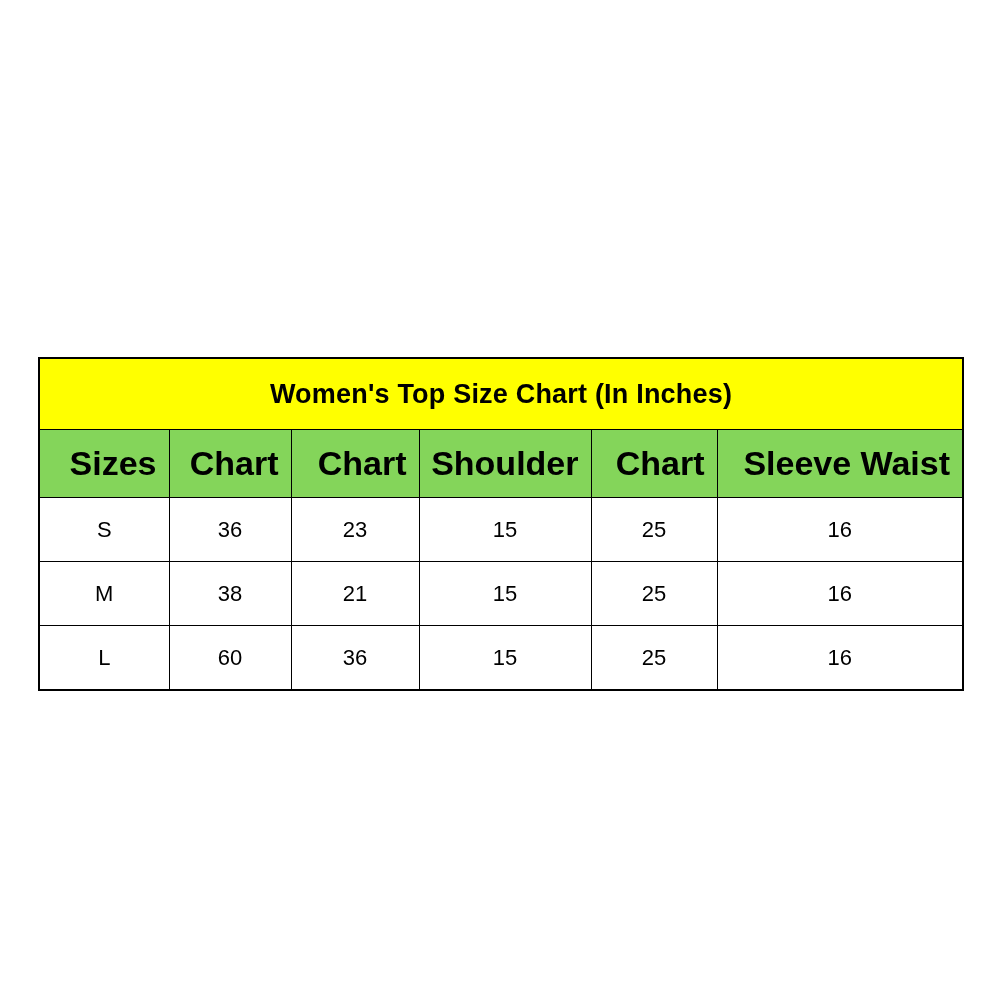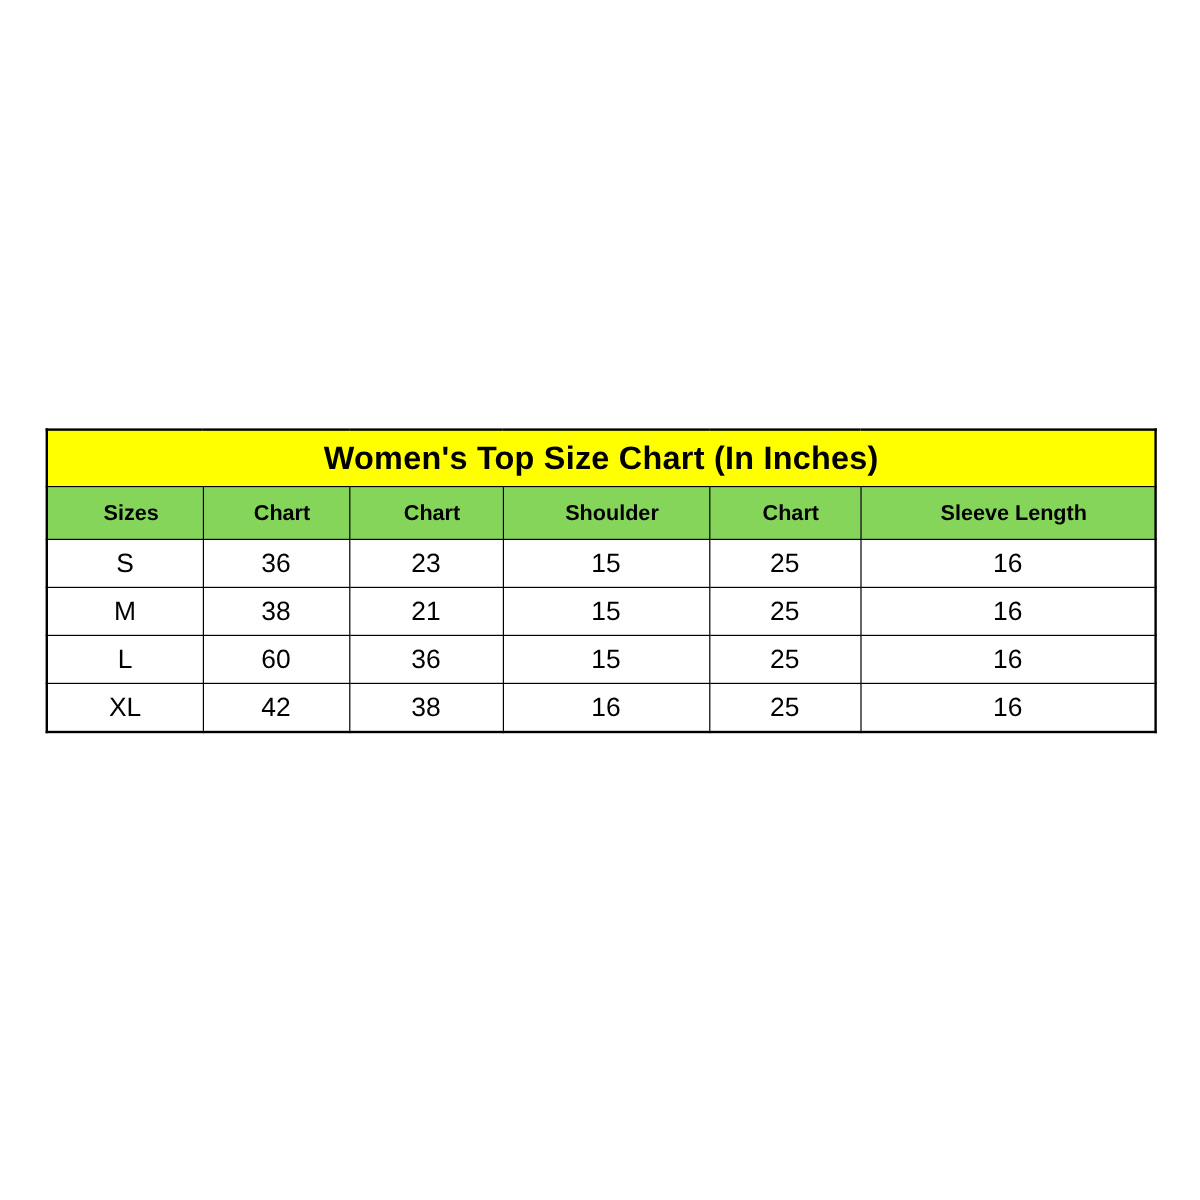--- a/index.html
+++ b/index.html
@@ -25,40 +25,40 @@
   table.size-chart {
     border-collapse: collapse;
     width: 924px;
     table-layout: fixed;
     border: 2px solid #000000;
   }
 
   table.size-chart td,
   table.size-chart th {
     border: 1px solid #000000;
-    padding: 0;
+    padding: 12px;
     text-align: center;
     vertical-align: middle;
     color: #000000;
   }
 
   tr.title-row td {
     background: #ffff00;
     height: 46px;
     font-size: 27px;
     font-weight: bold;
     letter-spacing: 0.2px;
   }
 
   tr.header-row th {
     background: #84d55a;
     height: 43px;
-    font-size: 18px;
+    font-size: 34px;
     font-weight: bold;
-    text-align: center;
+    text-align: right;
     padding-left: 10px;
   }
 
   tr.data-row td {
     background: #ffffff;
     height: 39px;
     font-size: 22px;
     font-weight: normal;
   }
 
@@ -86,21 +86,21 @@
     <tbody>
       <tr class="title-row">
         <td colspan="6">Women's Top Size Chart (In Inches)</td>
       </tr>
       <tr class="header-row">
         <th>Sizes</th>
         <th>Chart</th>
         <th>Chart</th>
         <th>Shoulder</th>
         <th>Chart</th>
-        <th>Sleeve Length</th>
+        <th>Sleeve Waist</th>
       </tr>
 
       <tr class="data-row">
         <td>S</td>
         <td>36</td>
         <td>23</td>
         <td>15</td>
         <td>25</td>
         <td>16</td>
       </tr>
@@ -113,23 +113,15 @@
         <td>16</td>
       </tr>
       <tr class="data-row">
         <td>L</td>
         <td>60</td>
         <td>36</td>
         <td>15</td>
         <td>25</td>
         <td>16</td>
       </tr>
-      <tr class="data-row">
-        <td>XL</td>
-        <td>42</td>
-        <td>38</td>
-        <td>16</td>
-        <td>25</td>
-        <td>16</td>
-      </tr>
     </tbody>
   </table>
 </div>
 
 </body></html>

